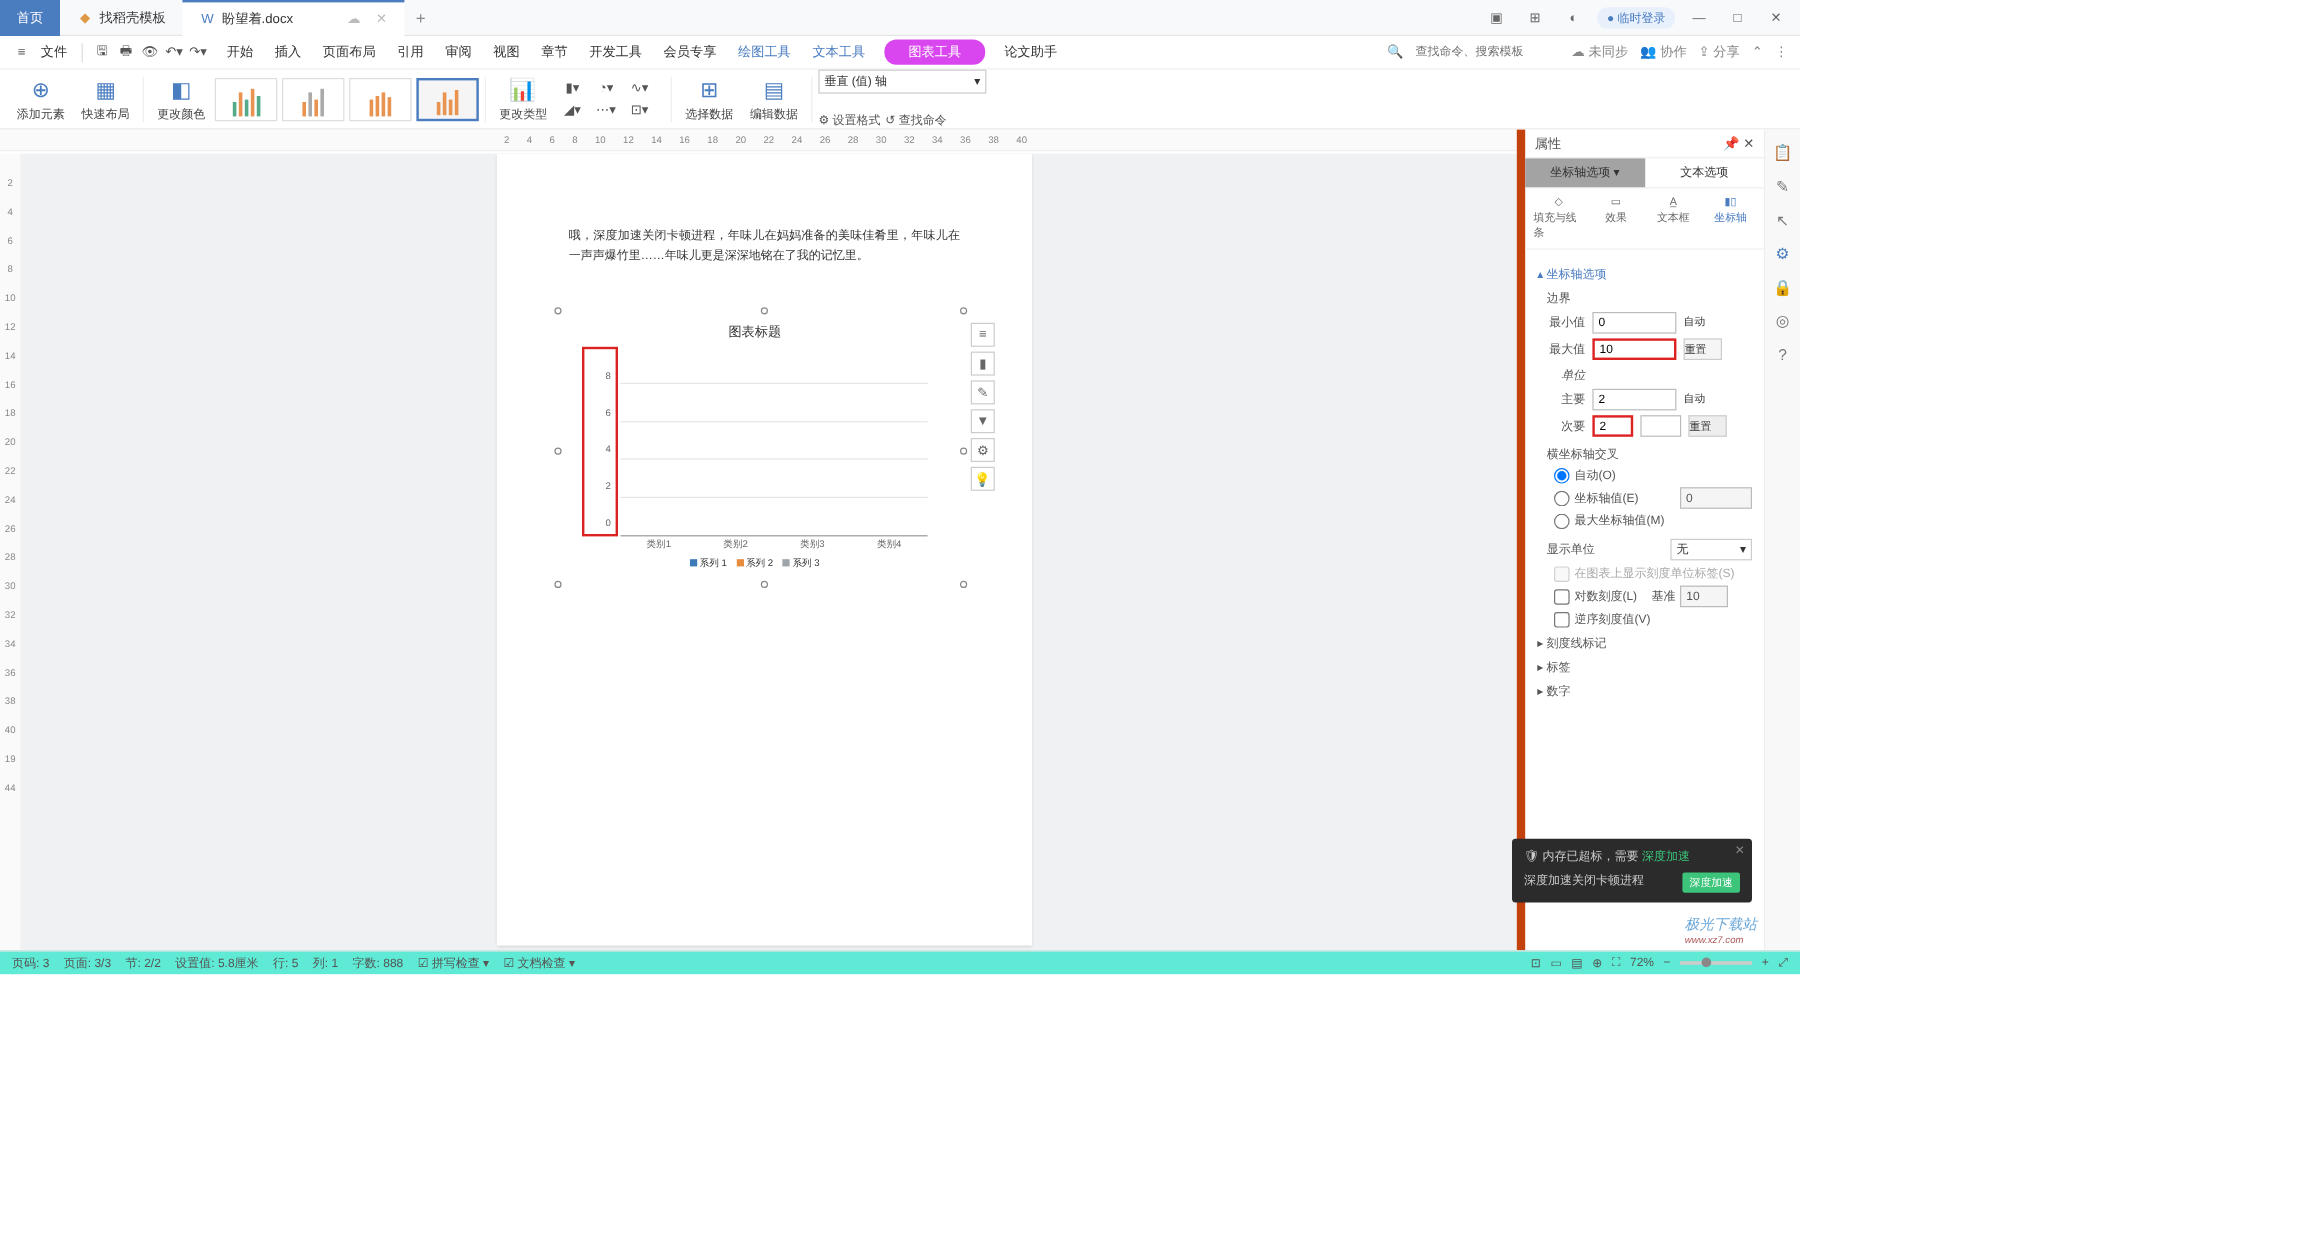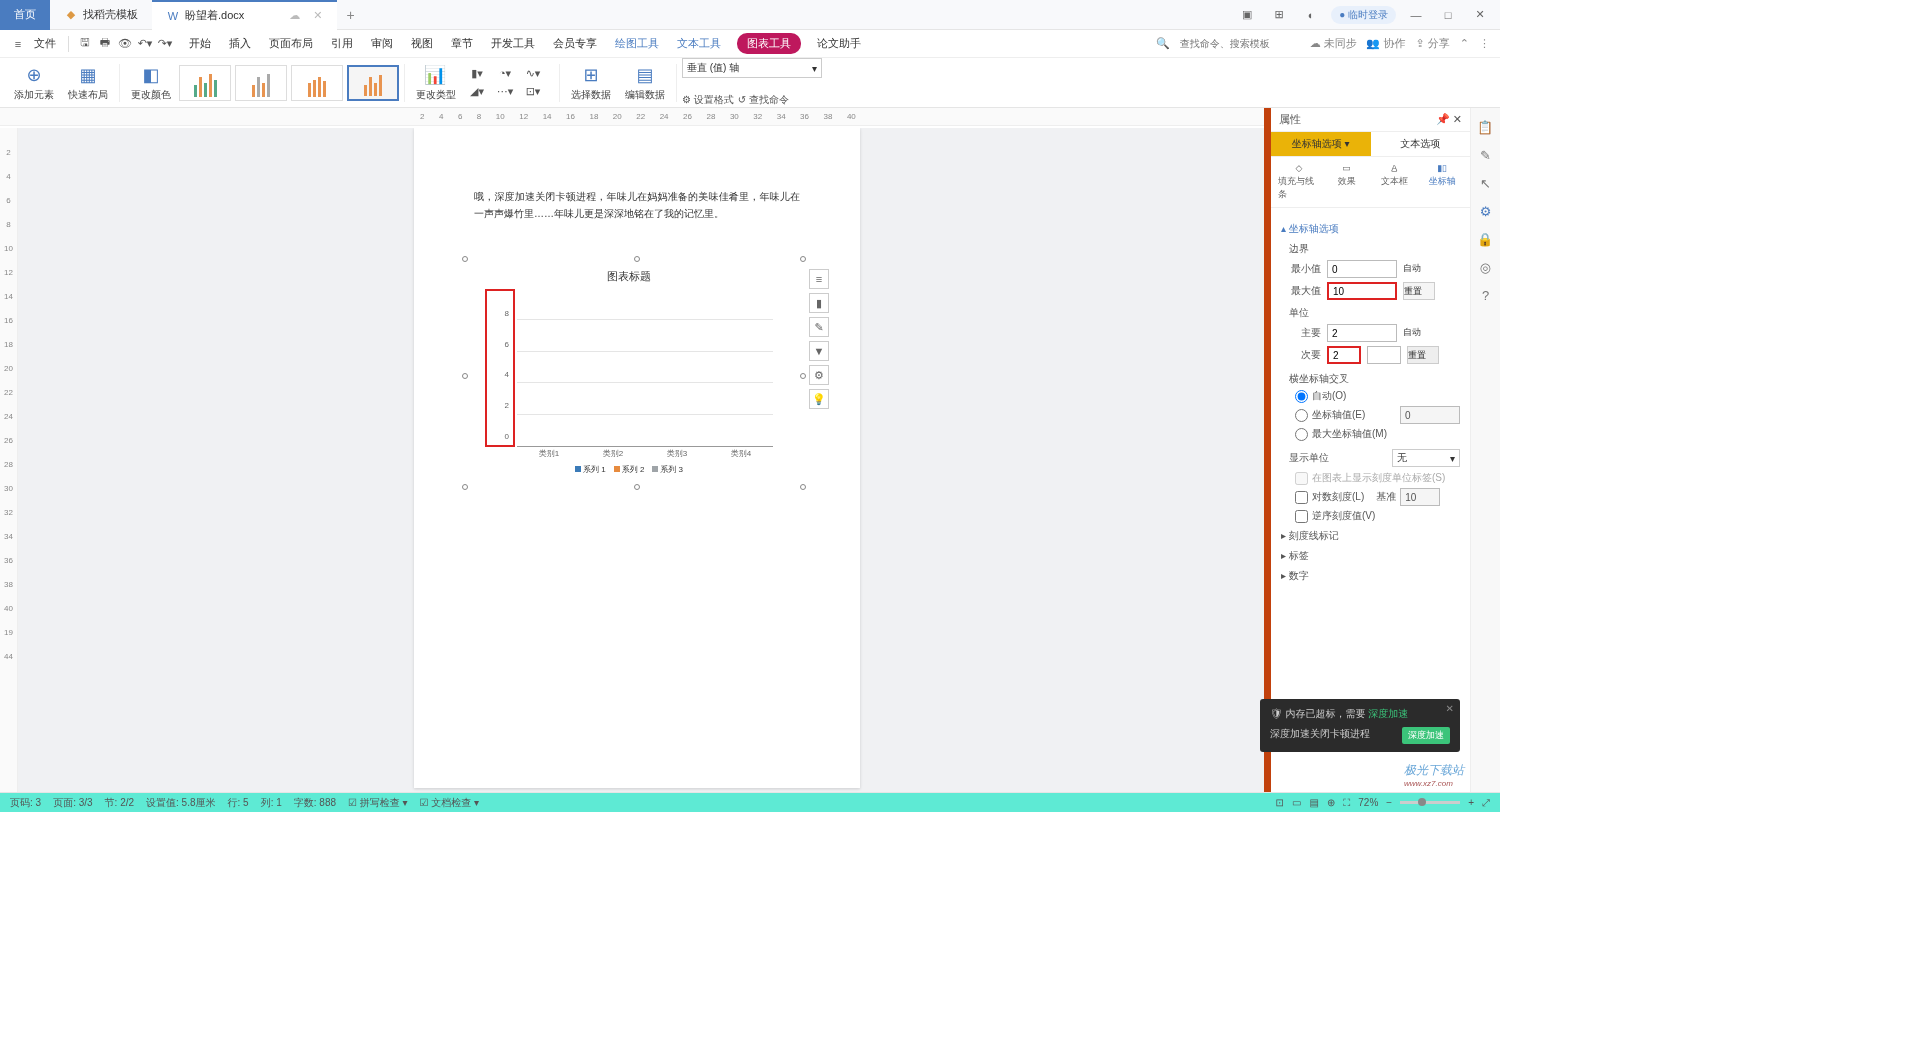--- a/index.html
+++ b/index.html
@@ -16,21 +16,21 @@
 .plus-tab { padding: 0 10px; color: #888; font-size: 14px; }
 
 
 .menurow { height: 28px; display: flex; align-items: center; padding: 0 10px; gap: 4px; border-bottom: 1px solid #eee; }
 .menu-icon { width: 16px; height: 20px; display: flex; align-items: center; justify-content: center; color: #555; }
 .menu-file { font-size: 11px; padding: 0 4px; }
 .menu-sep { width: 1px; height: 16px; background: #ddd; margin: 0 4px; }
 .menu-tabs { display: flex; gap: 14px; margin-left: 10px; }
 .menu-tab { font-size: 11px; padding: 3px 2px; cursor: pointer; }
 .menu-tab.blue { color: #4a7cc0; }
-.menu-tab.active { background: #be185d; color: #fff; border-radius: 10px; padding: 3px 10px; }
+.menu-tab.active { background: #d946ef; color: #fff; border-radius: 10px; padding: 3px 20px; }
 .menu-right { margin-left: auto; display: flex; gap: 10px; align-items: center; }
 .search-box { border: none; background: transparent; font-size: 10px; color: #aaa; width: 120px; }
 
 
 .ribbon { height: 50px; display: flex; align-items: center; padding: 2px 8px; border-bottom: 1px solid #e5e5e5; gap: 2px; }
 .rib-group { display: flex; flex-direction: column; align-items: center; justify-content: center; padding: 0 6px; gap: 2px; }
 .rib-group .icon { font-size: 18px; color: #4a7cc0; }
 .rib-group .lbl { font-size: 10px; color: #444; }
 .rib-sep { width: 1px; height: 38px; background: #eee; margin: 0 3px; }
 .chart-styles { display: flex; gap: 4px; }
@@ -68,21 +68,21 @@
 .legend { position: absolute; bottom: 2px; left: 0; right: 0; display: flex; justify-content: center; gap: 8px; font-size: 8px; }
 .leg-swatch { width: 6px; height: 6px; display: inline-block; margin-right: 2px; }
 .chart-tools { position: absolute; right: -26px; top: 10px; display: flex; flex-direction: column; gap: 4px; }
 .chart-tool { width: 20px; height: 20px; border: 1px solid #ccc; background: #fff; display: flex; align-items: center; justify-content: center; font-size: 11px; color: #666; }
 
 
 .props { position: absolute; right: 30px; top: 108px; bottom: 20px; width: 206px; background: #fff; border-left: 7px solid #c2410c; font-size: 11px; }
 .props-hdr { height: 24px; display: flex; align-items: center; justify-content: space-between; padding: 0 8px; color: #555; border-bottom: 1px solid #eee; }
 .props-tabs { display: flex; border-bottom: 1px solid #eee; }
 .props-tab { flex: 1; text-align: center; padding: 5px 0; font-size: 10px; }
-.props-tab.active { background: #eab308; }
+.props-tab.active { background: #a3a3a3; }
 .props-icons { display: flex; justify-content: space-around; padding: 6px 4px; border-bottom: 1px solid #eee; }
 .props-icon { display: flex; flex-direction: column; align-items: center; gap: 2px; font-size: 9px; color: #666; width: 42px; }
 .props-icon.active { color: #4a7cc0; }
 .props-body { padding: 8px 10px; }
 .section-hdr { color: #4a7cc0; font-size: 10px; margin: 6px 0; cursor: pointer; }
 .section-hdr.collapsed { color: #555; }
 .field-row { display: flex; align-items: center; margin: 4px 0; gap: 6px; }
 .field-lbl { width: 40px; font-size: 10px; color: #555; text-align: right; }
 .field-input { width: 70px; height: 18px; border: 1px solid #bbb; font-size: 10px; padding: 0 4px; }
 .field-input.hl { border: 2px solid #d22; }
@@ -396,21 +396,21 @@
     <div class="field-row">
         <span class="field-lbl">最小值</span>
         <input class="field-input" value="0" style="">
         <span class="field-btn" style="border:none;background:none;">自动</span>
       </div>
     <div class="field-row">
         <span class="field-lbl">最大值</span>
         <input class="field-input hl" value="10" style="">
         <span class="field-btn">重置</span>
       </div>
-    <div style="font-size:10px;color:#555;margin:6px 0 2px 8px;">单位</div>
+    <div style="font-size:10px;color:#555;margin:6px 0 2px 20px;font-style:italic;">单位</div>
     <div class="field-row">
         <span class="field-lbl">主要</span>
         <input class="field-input" value="2" style="">
         <span class="field-btn" style="border:none;background:none;">自动</span>
       </div>
     <div class="field-row">
         <span class="field-lbl">次要</span>
         <input class="field-input hl" style="width: 34px;" value="2">
         <input class="field-input" style="width: 34px;">
         <span class="field-btn" style="background:#eee;">重置</span>

